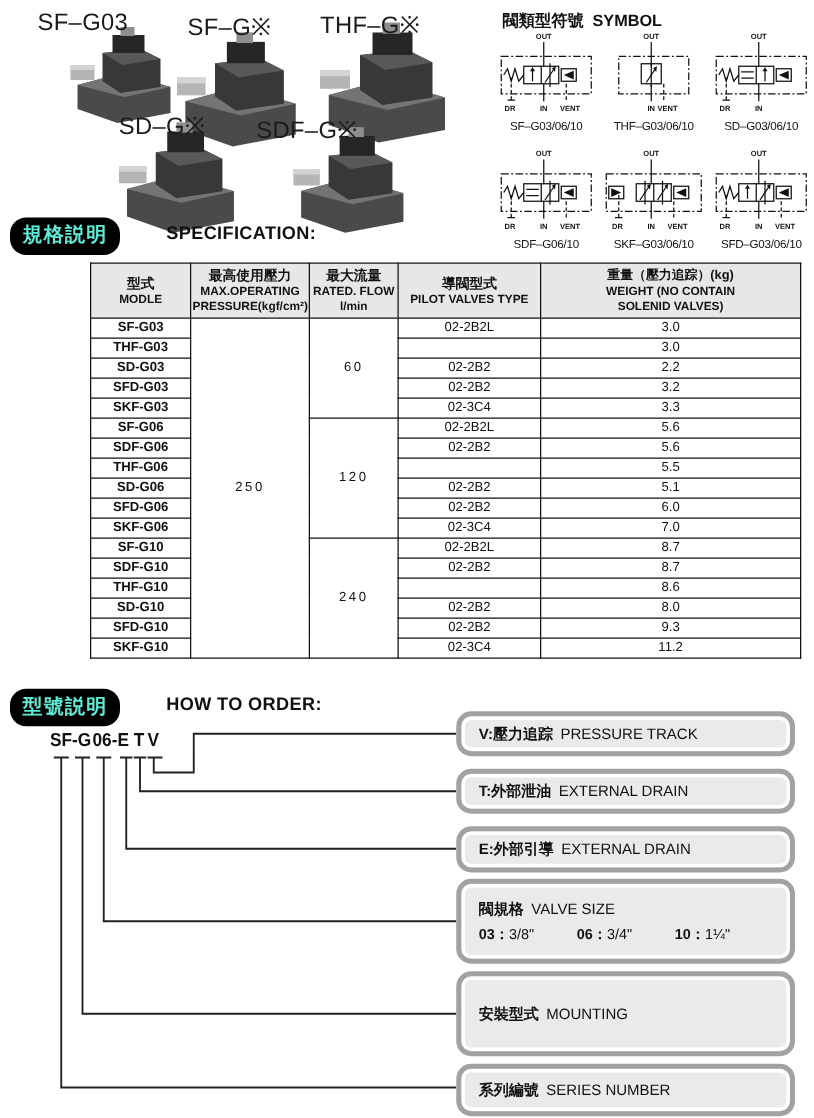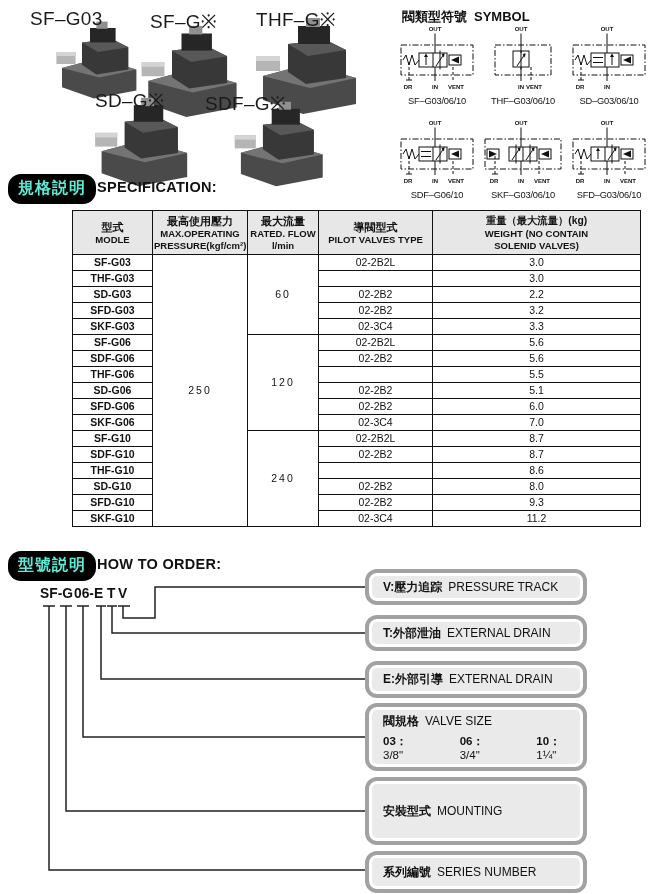--- a/index.html
+++ b/index.html
@@ -12,38 +12,38 @@
   .sym-title{position:absolute;left:402px;top:8px;font-size:13px;font-weight:bold;}
   .sym-title .en{margin-left:7px;}
   .sym-grid{position:absolute;left:394px;top:24px;width:258px;display:grid;
             grid-template-columns:86px 86px 86px;grid-auto-rows:94px;}
   .sym-cell{display:flex;flex-direction:column;align-items:center;text-align:center;}
   .sym-cell svg{width:84px;height:70px;display:block;}
   .sym-cap{font-size:9.3px;margin-top:2px;white-space:nowrap;letter-spacing:-.2px;}
   
   .badge{position:absolute;background:#000;color:#5eead4;font-weight:bold;font-size:16px;
          border-radius:13px;padding:4px 10px 5px;letter-spacing:1px;}
-  .sec-head{position:absolute;font-weight:bold;font-size:14.5px;letter-spacing:.3px;}
+  .sec-head{position:absolute;font-weight:bold;font-size:14.5px;letter-spacing:.3px;margin-left:36px;}
   
   table.spec{position:absolute;left:72px;top:210px;width:568px;border-collapse:collapse;
              table-layout:fixed;}
   table.spec th,table.spec td{border:1px solid #111;text-align:center;vertical-align:middle;
              overflow:hidden;white-space:nowrap;}
   table.spec thead th{background:#e7e7e7;padding:3px 1px;}
   .hz{font-size:11px;font-weight:bold;line-height:14px;}
   .hz.small{font-size:10.3px;}
   .he{font-size:9.5px;font-weight:bold;line-height:11.5px;}
   table.spec tbody td{height:15px;line-height:15px;font-size:10.5px;padding:0;}
   td.model-cell{font-weight:bold;}
   td.merge-cell{font-size:13px;letter-spacing:2px;}
   
   .code-part{position:absolute;top:584px;font-size:15px;font-weight:bold;letter-spacing:0;
              transform:scaleX(.92);transform-origin:left top;white-space:pre;}
   .connectors{position:absolute;left:0;top:560px;width:651px;height:334px;pointer-events:none;}
-  .callout{position:absolute;left:365px;width:222px;box-sizing:border-box;
+  .callout{position:absolute;left:365px;width:271px;box-sizing:border-box;
            border:4px solid #a2a2a2;border-radius:12px;background:#eaeaea;
            box-shadow:inset 0 0 0 3px #fff;display:flex;flex-direction:column;
            justify-content:center;padding:4px 4px 4px 14px;font-size:12px;}
   .callout .b{font-weight:bold;}
   .callout .zh{font-weight:bold;margin-right:6px;}
   .opt-row{display:flex;gap:34px;margin-top:4px;font-size:11.5px;}
   .opt-row.tight{gap:0;}
 </style>
 </head>
 <body>
@@ -258,21 +258,21 @@
         <th>
           <div class="hz">最大流量</div>
           <div class="he">RATED. FLOW</div>
           <div class="he">l/min</div>
         </th>
         <th>
           <div class="hz">導閥型式</div>
           <div class="he">PILOT VALVES TYPE</div>
         </th>
         <th>
-          <div class="hz small">重量（最大流量）(kg)</div>
+          <div class="hz small">重量（壓力追踪）(kg)</div>
           <div class="he">WEIGHT (NO CONTAIN</div>
           <div class="he">SOLENID VALVES)</div>
         </th>
       </tr>
     </thead>
     <tbody>
         <tr>
           <td class="model-cell">SF-G03</td>
           <td class="merge-cell" rowspan="17">250</td>
           <td class="merge-cell" rowspan="5">60</td>

